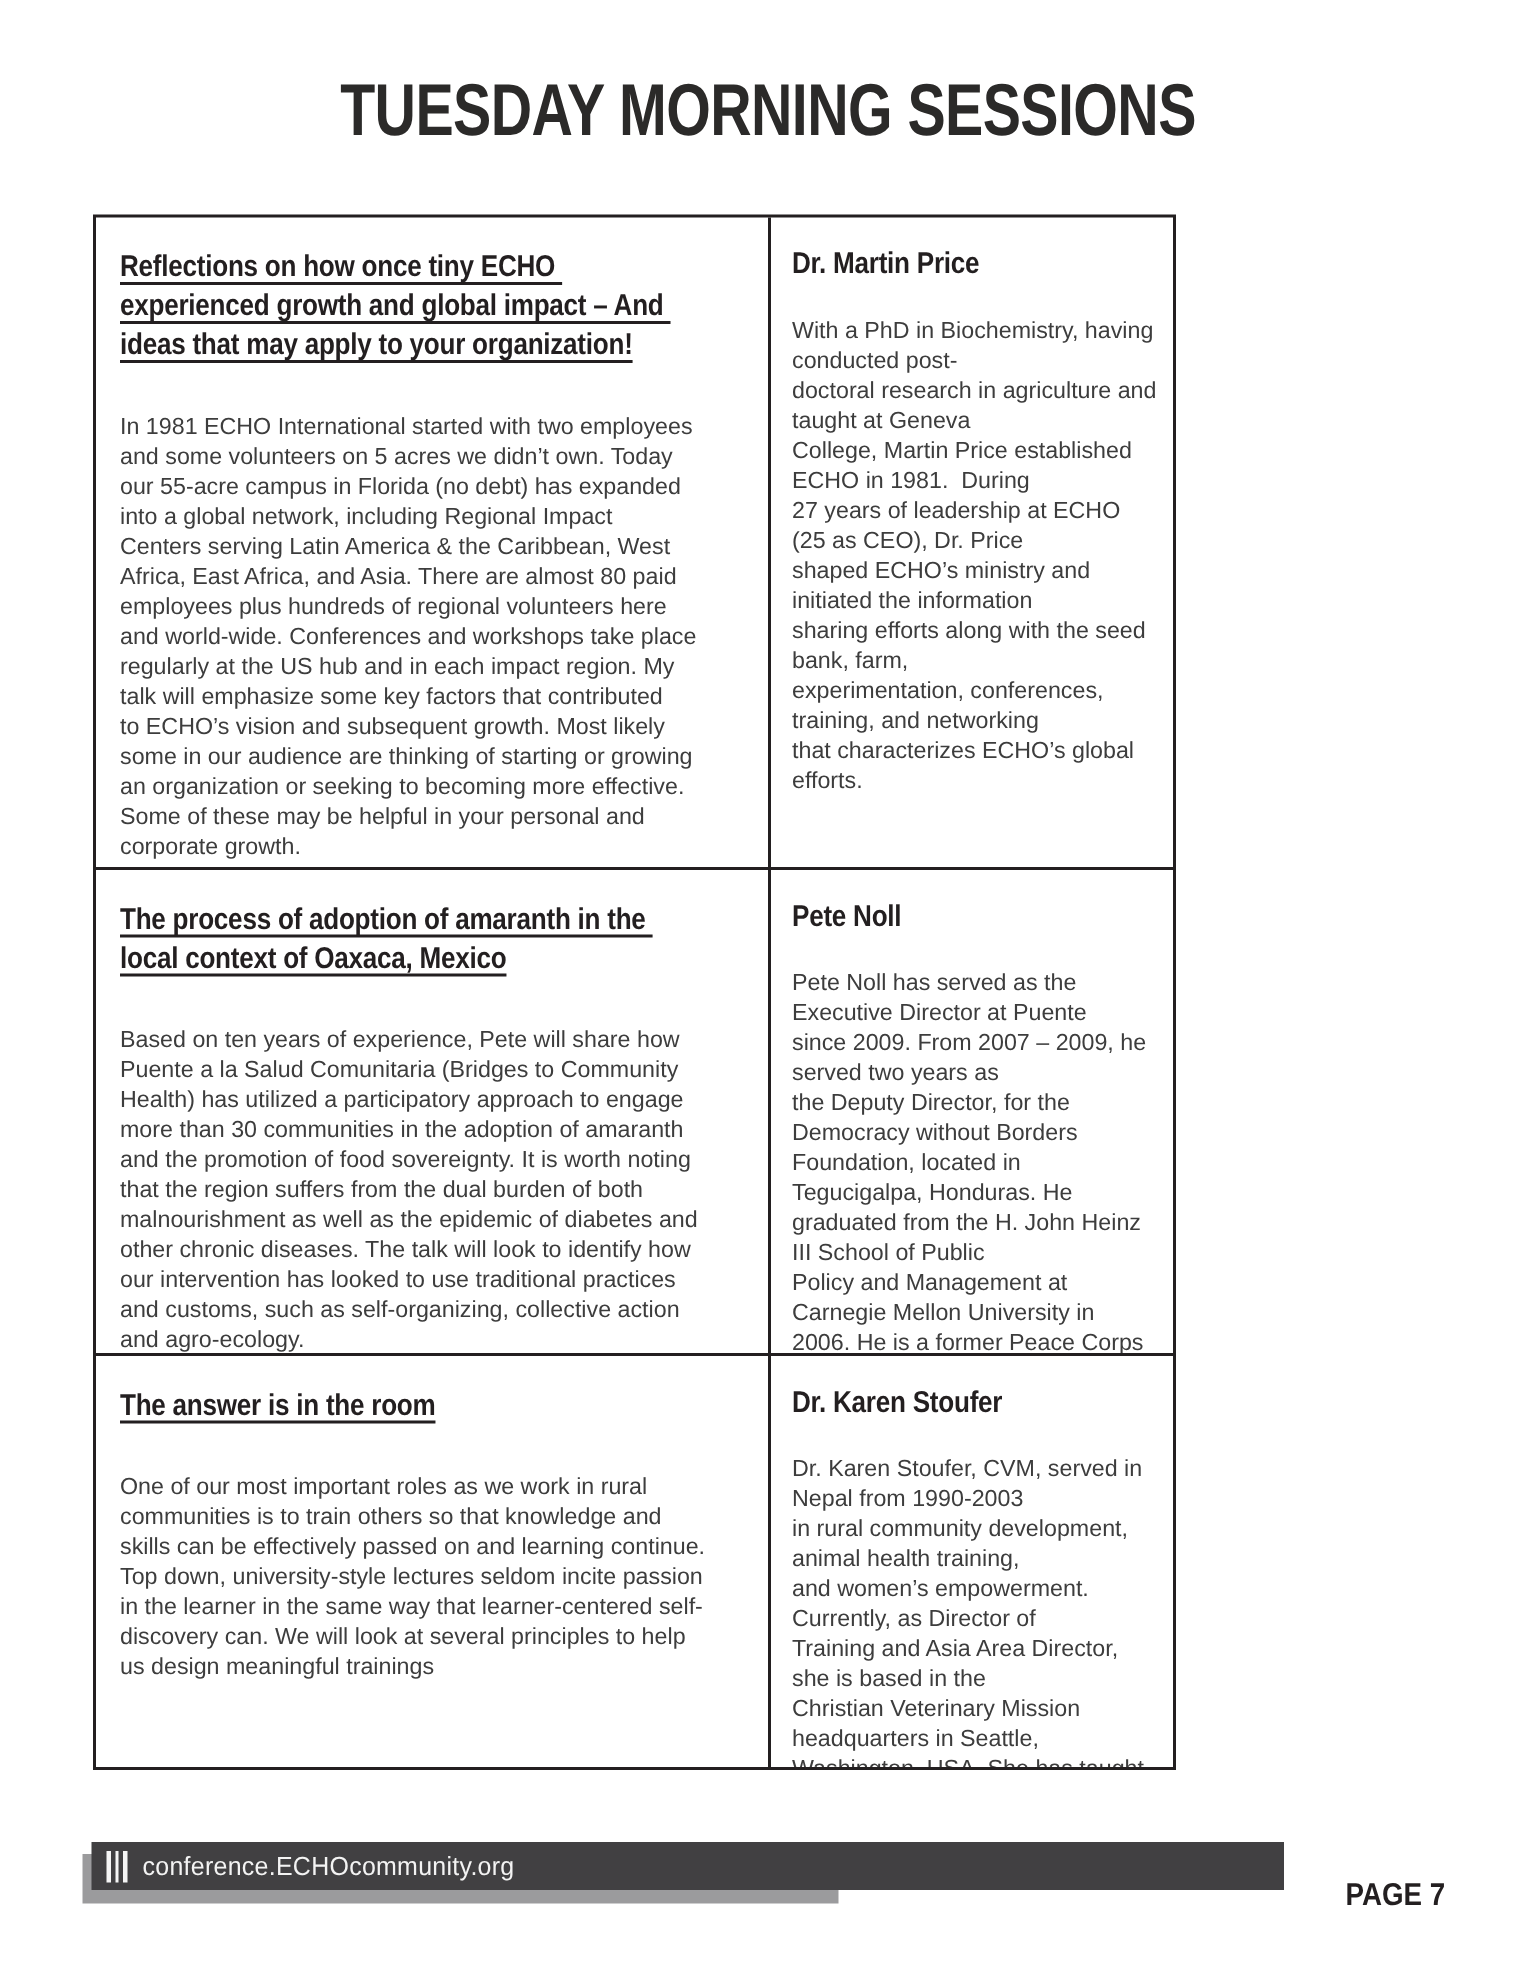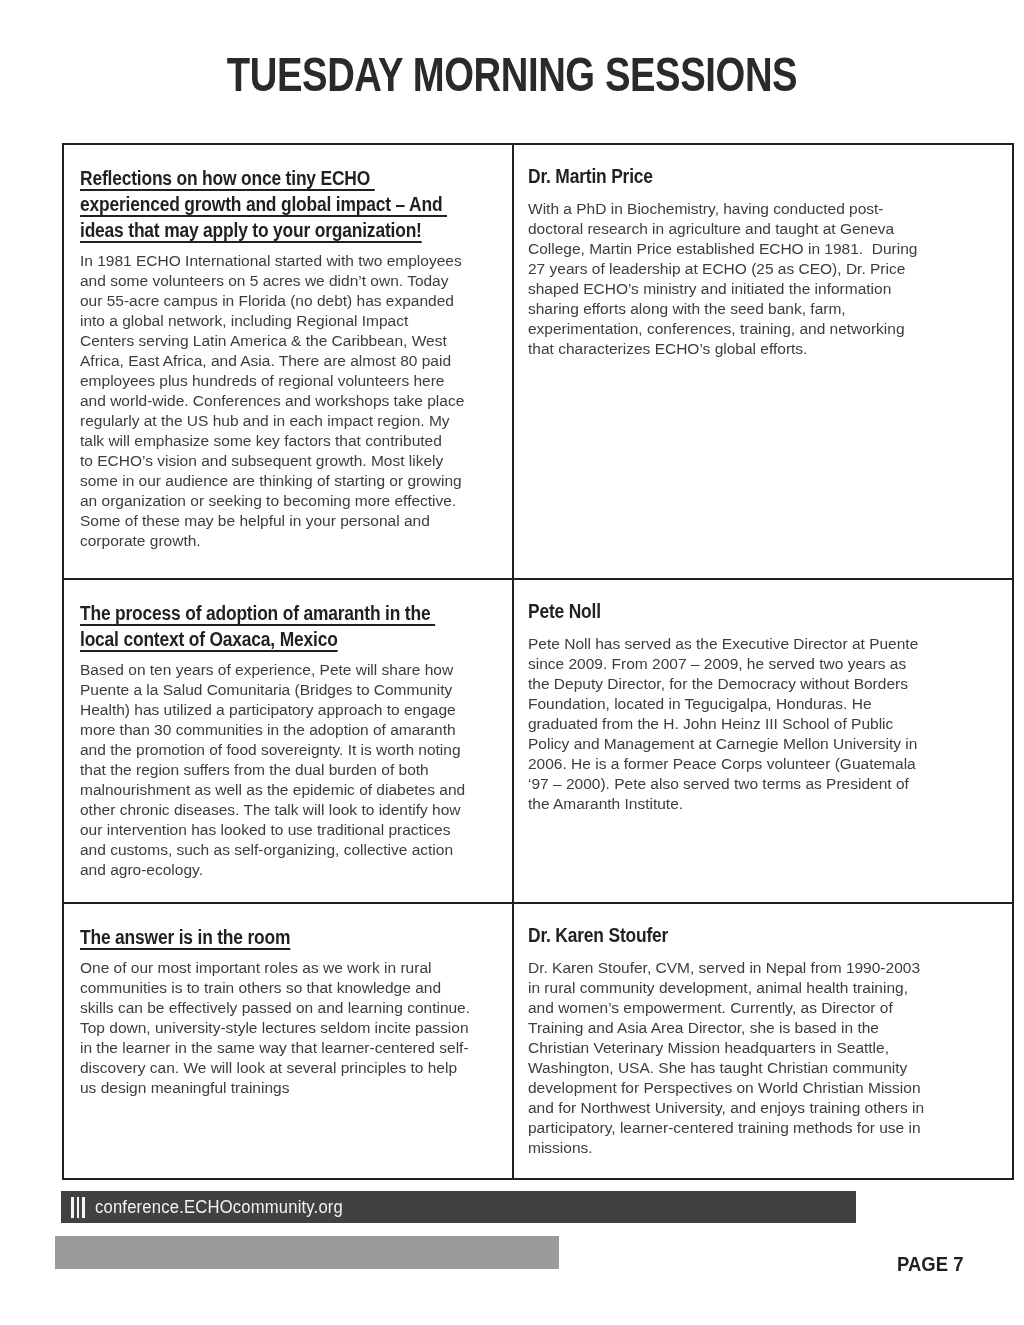--- a/index.html
+++ b/index.html
@@ -21,21 +21,21 @@
     color: #2b2a29;
     white-space: nowrap;
     transform: scaleX(0.78);
     transform-origin: 50% 0;
     letter-spacing: -0.5px;
   }
 
   .sessions-table {
     position: absolute;
     left: 62px; top: 143px;
-    width: 952px; height: 1037px;
+    width: 722px; height: 1037px;
     box-sizing: border-box;
     border: 2px solid #231f20;
     display: grid;
     grid-template-columns: 450px auto;
     grid-template-rows: 435px 324px auto;
   }
   .cell {
     box-sizing: border-box;
     overflow: hidden;
   }
@@ -58,32 +58,32 @@
     text-decoration: underline;
     text-decoration-thickness: 2px;
     text-underline-offset: 4px;
   }
   .session-desc, .speaker-bio {
     font-size: 15.5px;
     line-height: 20px;
     color: #3d3d3d;
     white-space: pre-wrap;
   }
-  .session-desc { margin-top: 8px; }
-  .speaker-bio  { margin-top: 10px; }
+  .session-desc { margin-top: 32px; }
+  .speaker-bio  { margin-top: 22px; }
 
   .footer-light-bar {
     position: absolute;
     left: 55px; top: 1236px;
     width: 504px; height: 33px;
     background: #9b9b9d;
   }
   .footer-dark-bar {
     position: absolute;
-    left: 61px; top: 1191px;
+    left: 61px; top: 1228px;
     width: 795px; height: 32px;
     background: #414042;
     display: flex;
     align-items: center;
   }
   .stripes-icon {
     display: flex;
     gap: 3px;
     margin-left: 10px;
     height: 21px;

